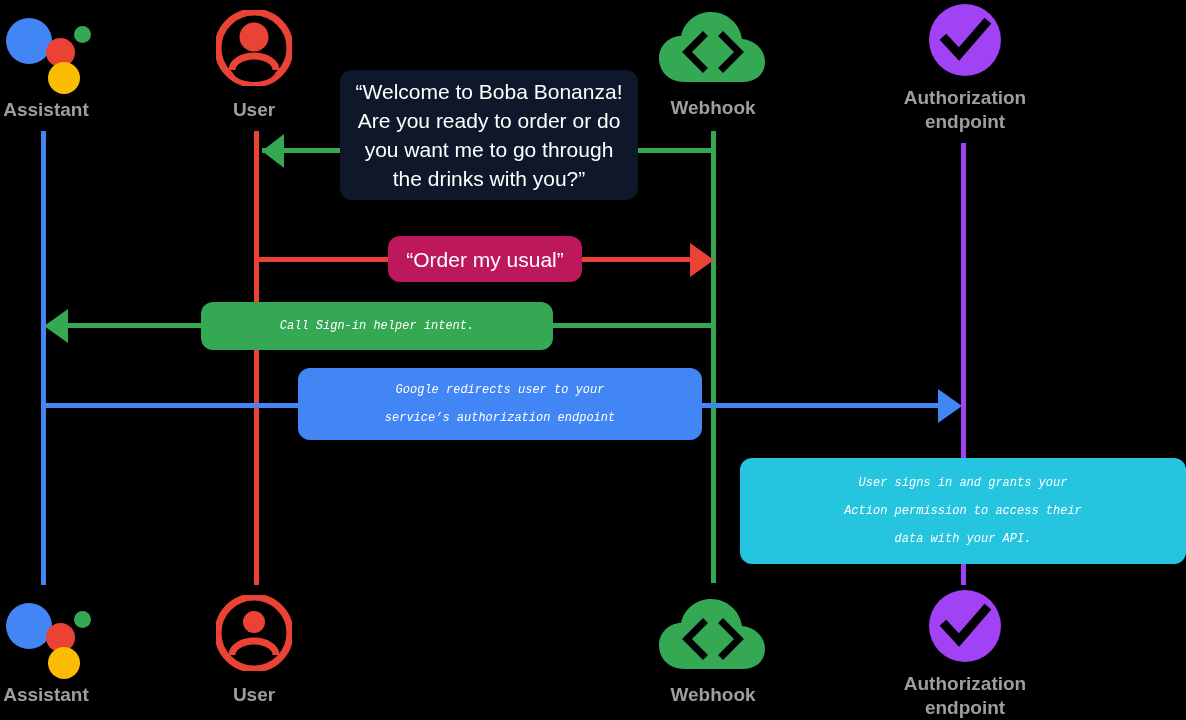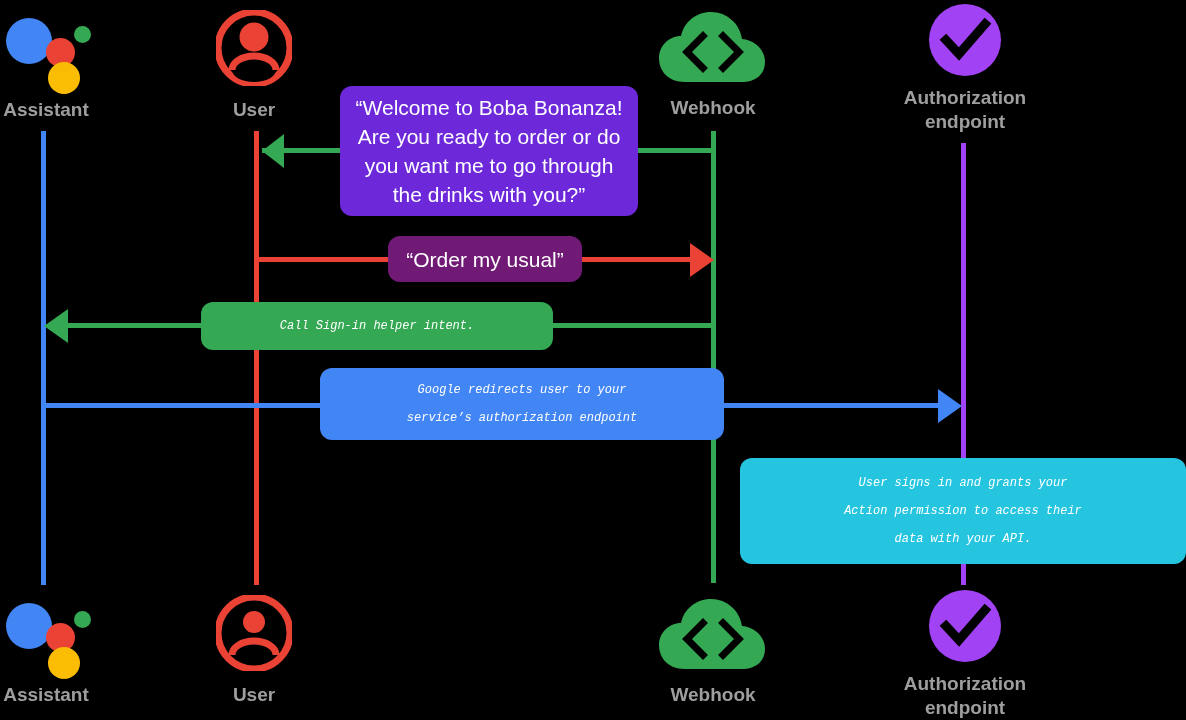--- a/index.html
+++ b/index.html
@@ -117,36 +117,36 @@
 
 <div id="canvas">
 
   <div class="lifeline" style="left:41px; top:131px; height:454px; background:#4285f4;"></div>
   <div class="lifeline" style="left:254px; top:131px; height:454px; background:#ea4335;"></div>
   <div class="lifeline" style="left:711px; top:131px; height:452px; background:#34a853;"></div>
   <div class="lifeline" style="left:961px; top:143px; height:442px; background:#a142f4;"></div>
 
   <div class="hline" style="left:262px; top:148px; width:452px; background:#34a853;"></div>
   <div class="arrow-left" style="left:262px; top:134px; border-right:22px solid #34a853;"></div>
-  <div class="bubble sans" style="left:340px; top:86px; width:298px; height:130px; background:#6d28d9; padding:6px 14px;">“Welcome to Boba Bonanza!
+  <div class="bubble sans" style="left:340px; top:70px; width:298px; height:130px; background:#0f172a; padding:6px 14px;">“Welcome to Boba Bonanza!
 Are you ready to order or do
 you want me to go through
 the drinks with you?”</div>
 
   <div class="hline" style="left:256px; top:257px; width:434px; background:#ea4335;"></div>
   <div class="arrow-right" style="left:690px; top:243px; border-left:24px solid #ea4335;"></div>
-  <div class="bubble sans" style="left:388px; top:236px; width:194px; height:46px; background:#701a75; padding:2px 12px;">“Order my usual”</div>
+  <div class="bubble sans" style="left:388px; top:236px; width:194px; height:46px; background:#be185d; padding:2px 12px;">“Order my usual”</div>
 
   <div class="hline" style="left:48px; top:323px; width:666px; background:#34a853;"></div>
   <div class="arrow-left" style="left:44px; top:309px; border-right:24px solid #34a853;"></div>
   <div class="bubble mono" style="left:201px; top:302px; width:352px; height:48px; background:#34a853; padding:2px 12px;">Call Sign-in helper intent.</div>
 
   <div class="hline" style="left:41px; top:403px; width:900px; background:#4285f4;"></div>
   <div class="arrow-right" style="left:938px; top:389px; border-left:24px solid #4285f4;"></div>
-  <div class="bubble mono" style="left:320px; top:368px; width:404px; height:72px; background:#4285f4; padding:2px 10px;">Google redirects user to your
+  <div class="bubble mono" style="left:298px; top:368px; width:404px; height:72px; background:#4285f4; padding:2px 10px;">Google redirects user to your
 service’s authorization endpoint</div>
 
   <div class="bubble mono" style="left:740px; top:458px; width:446px; height:106px; background:#25c5e0; padding:2px 10px;">User signs in and grants your
 Action permission to access their
 data with your API.</div>
 
   <div class="assistant-logo" style="left:2px; top:8px;">
     <span class="al-blue" style="background:#4285f4;"></span>
     <span class="al-red" style="background:#ea4335;"></span>
     <span class="al-yellow" style="background:#fbbc04;"></span>

